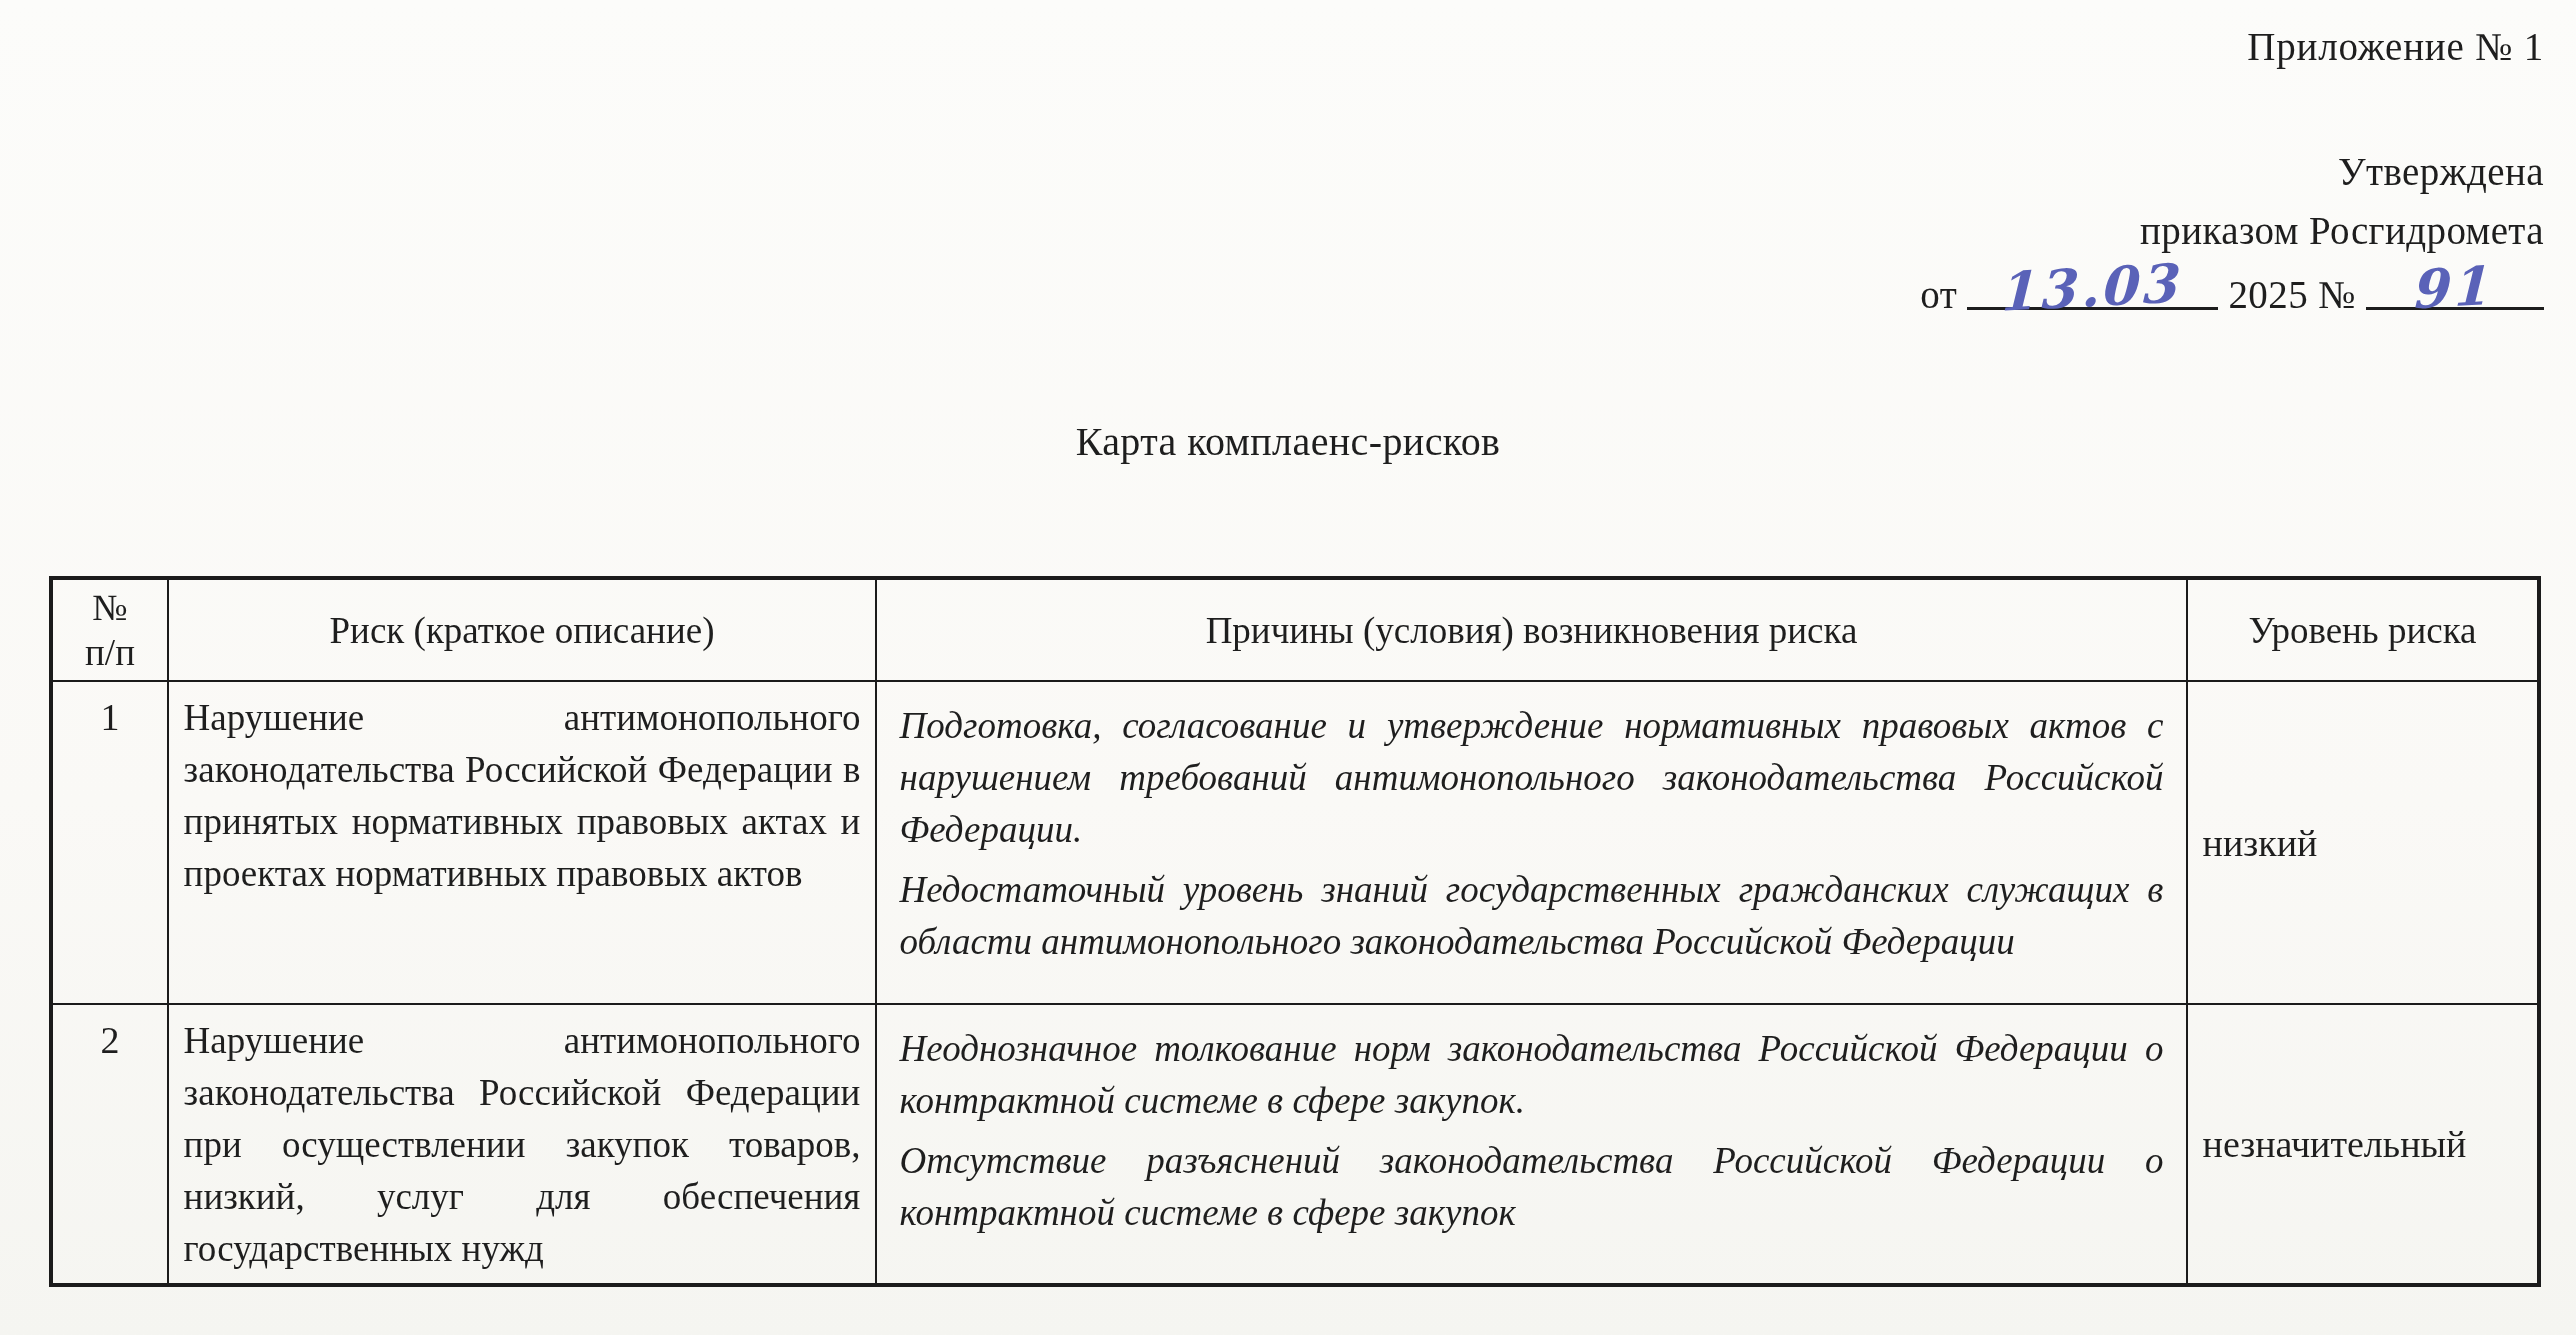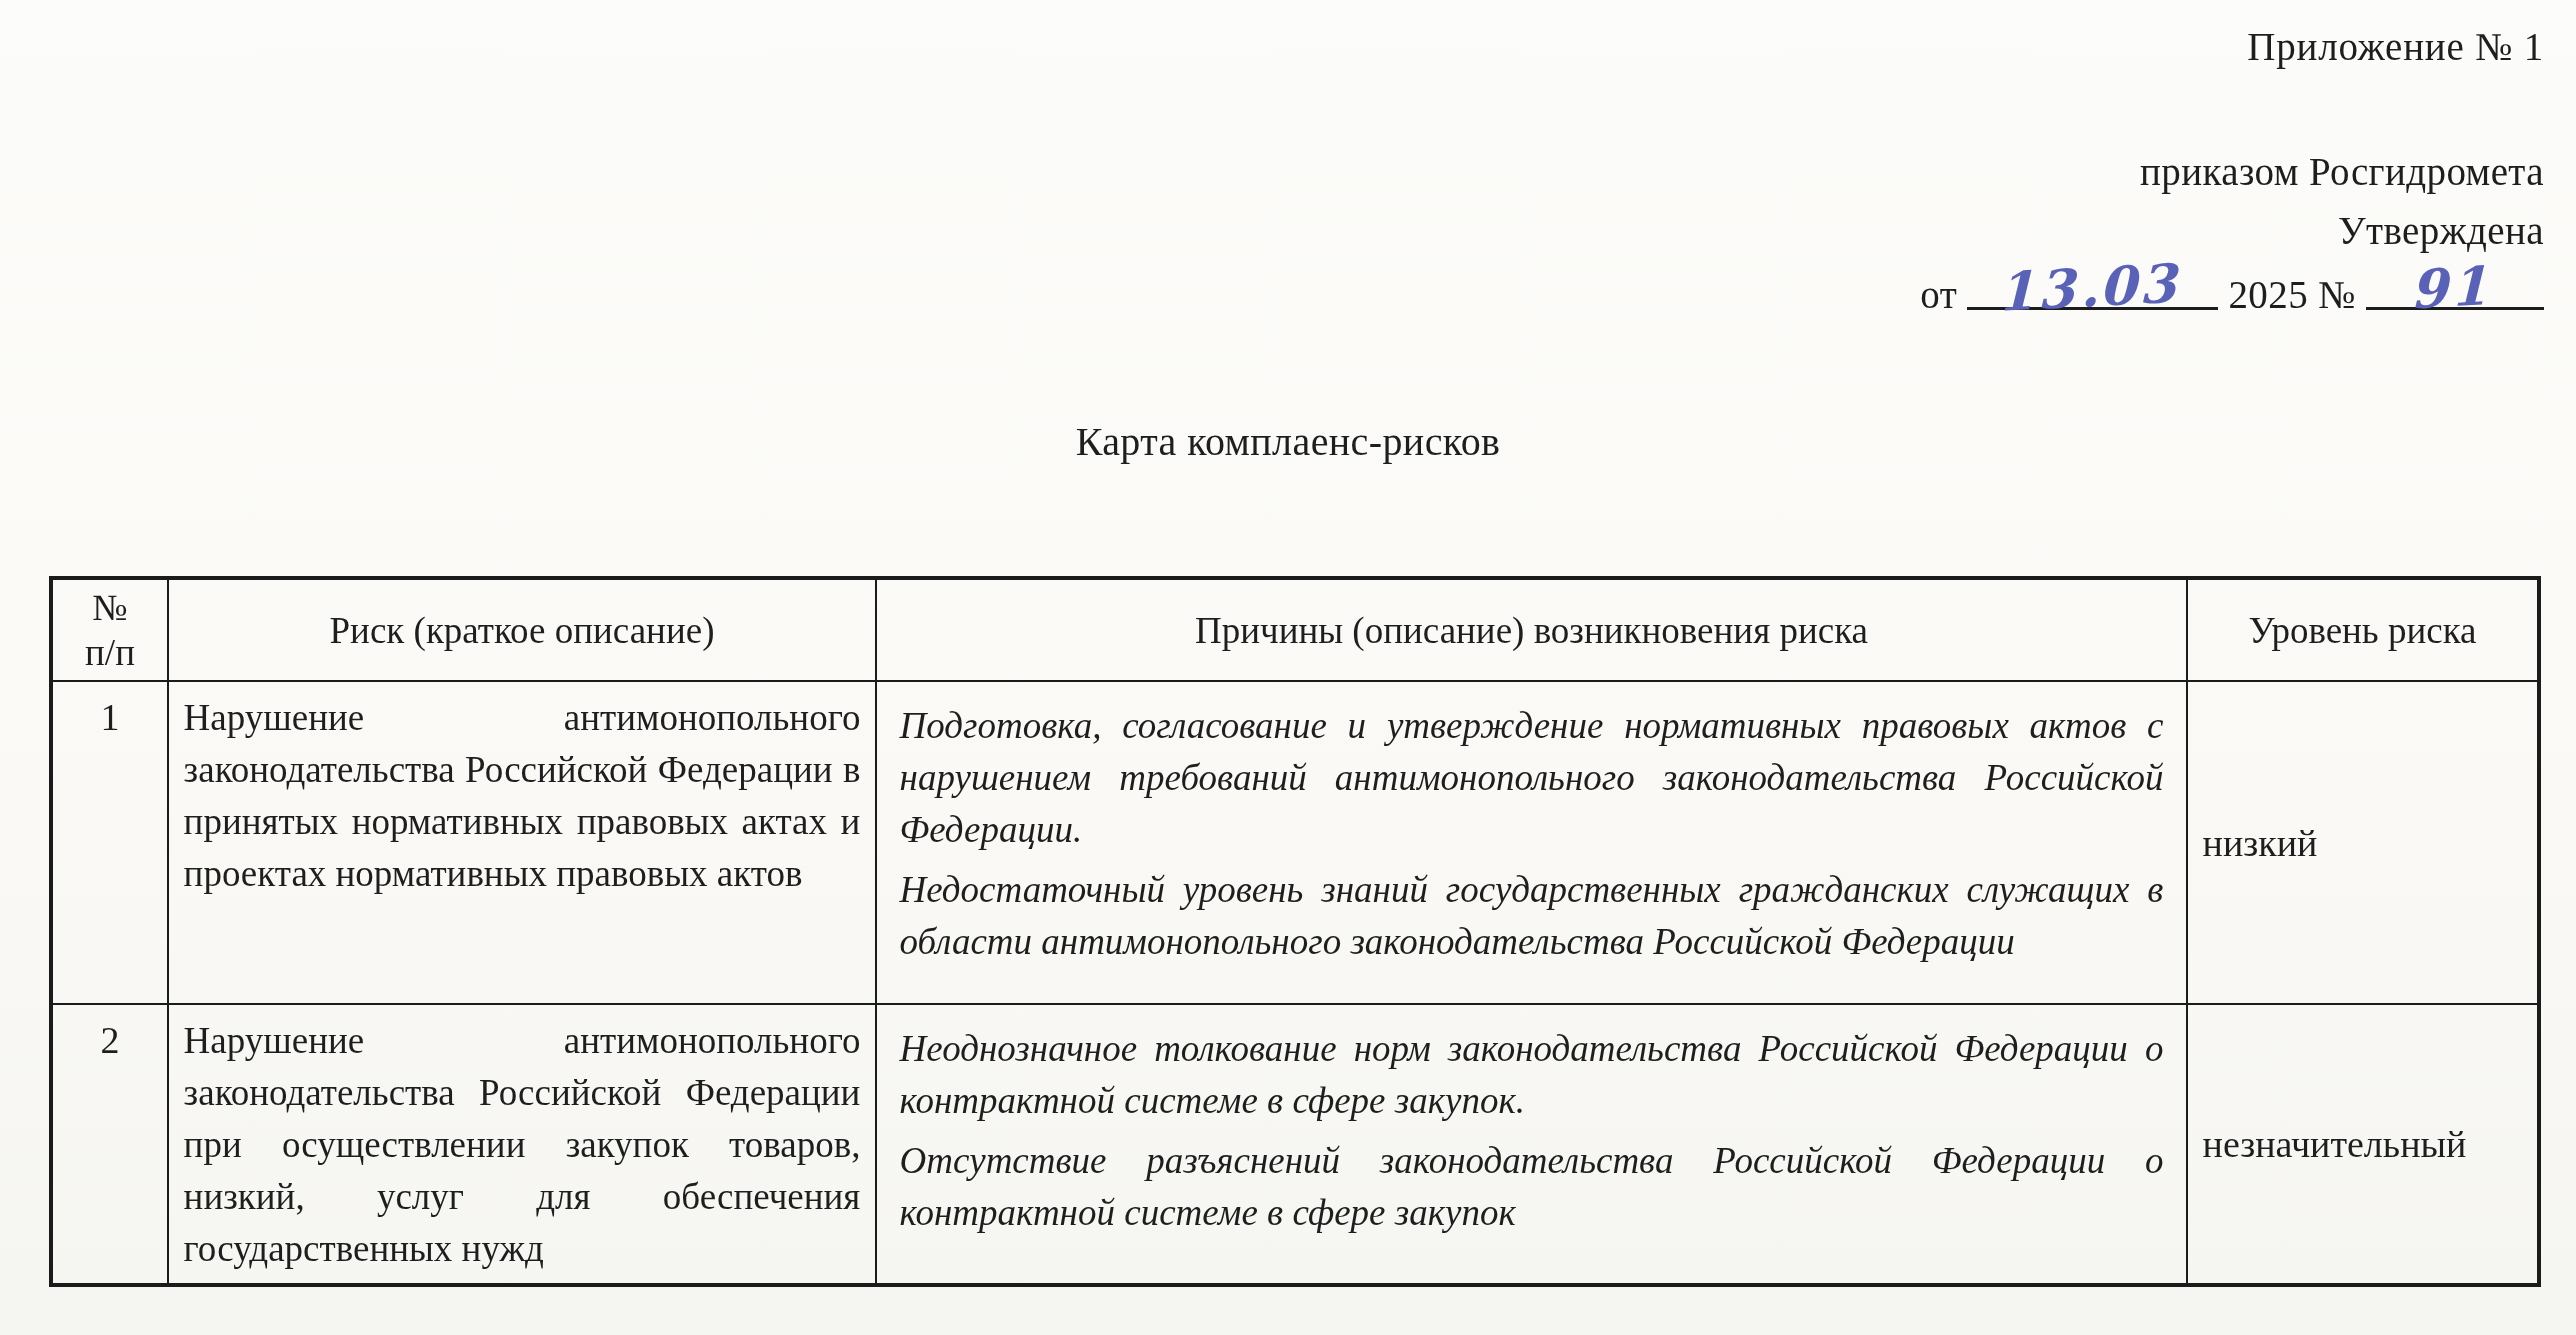--- a/index.html
+++ b/index.html
@@ -79,22 +79,22 @@
     vertical-align:middle;text-align:left;
     font-size:38px;
   }
 </style>
 </head>
 <body>
 
 <div class="appendix">Приложение № 1</div>
 
 <div class="approval">
+  <div>Утверждена</div>
   <div>приказом Росгидромета</div>
-  <div>Утверждена</div>
   <div class="date-line">
     <span>от</span>
     <span class="blank blank-date"><span class="hand">13.03</span></span>
     <span>2025 №</span>
     <span class="blank blank-num"><span class="hand">91</span></span>
   </div>
 </div>
 
 <div class="titles">
   <div>Карта комплаенс-рисков</div>
@@ -107,21 +107,21 @@
     <col style="width:1311px">
     <col style="width:352px">
   </colgroup>
   <thead>
     <tr>
       <th>
         <div>№</div>
         <div>п/п</div>
       </th>
       <th>Риск (краткое описание)</th>
-      <th>Причины (описание) возникновения риска</th>
+      <th>Причины (условия) возникновения риска</th>
       <th>Уровень риска</th>
     </tr>
   </thead>
   <tbody>
     <tr class="row-1">
       <td class="cell-num">1</td>
       <td class="cell-risk">Нарушение антимонопольного законодательства Российской Федерации в принятых нормативных правовых актах и проектах нормативных правовых актов</td>
       <td class="cell-causes">
         <p>Подготовка, согласование и утверждение нормативных правовых актов с нарушением требований антимонопольного законодательства Российской Федерации.</p>
         <p>Недостаточный уровень знаний государственных гражданских служащих в области антимонопольного законодательства Российской Федерации</p>

